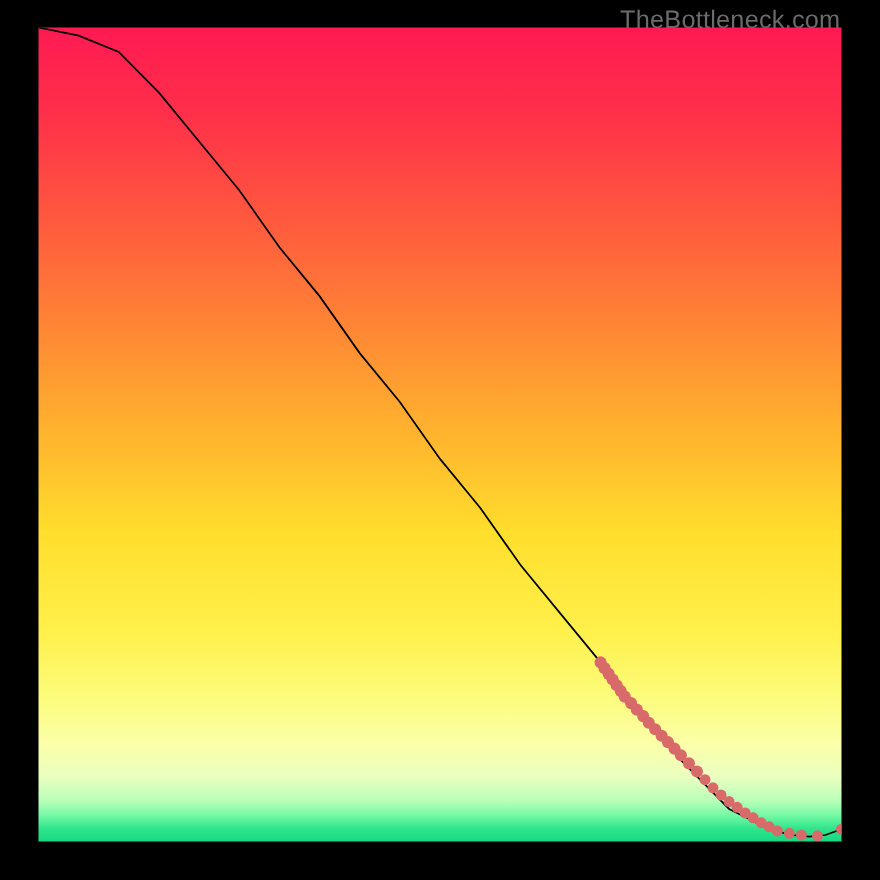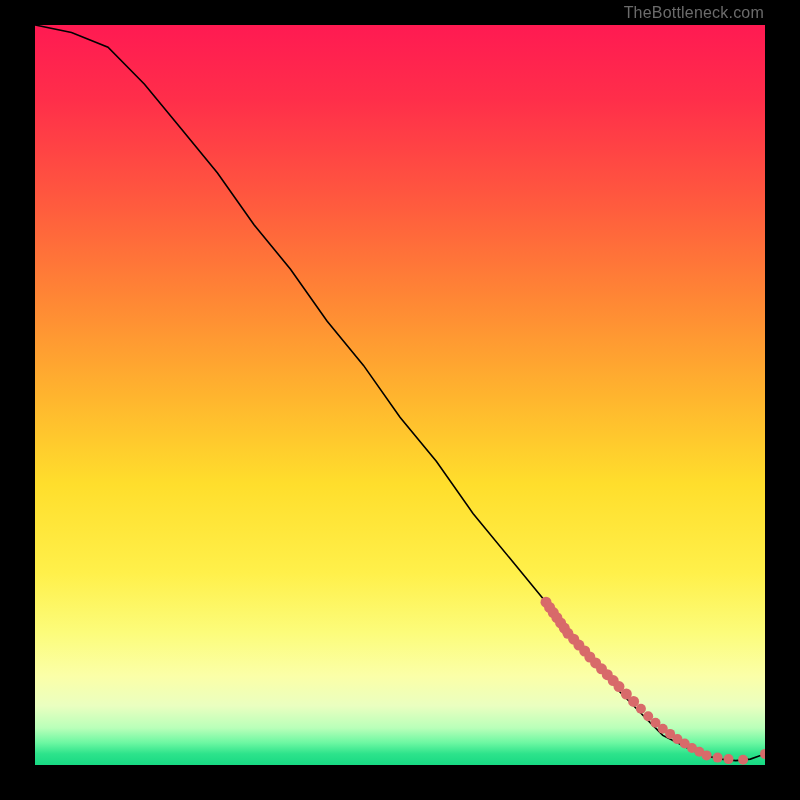--- a/index.html
+++ b/index.html
@@ -47,21 +47,21 @@
   }
   .svg-layer {
     position: absolute;
     inset: 0;
   }
   .watermark {
     position: absolute;
     top: 4px;
     right: 36px;
     color: #6b6b6b;
-    font-size: 16px;
+    font-size: 23px;
     letter-spacing: 0.2px;
     font-weight: 500;
   }
   .curve {
     fill: none;
     stroke: #000;
     stroke-width: 1.6;
   }
   .dot {
     fill: #d86a6a;

